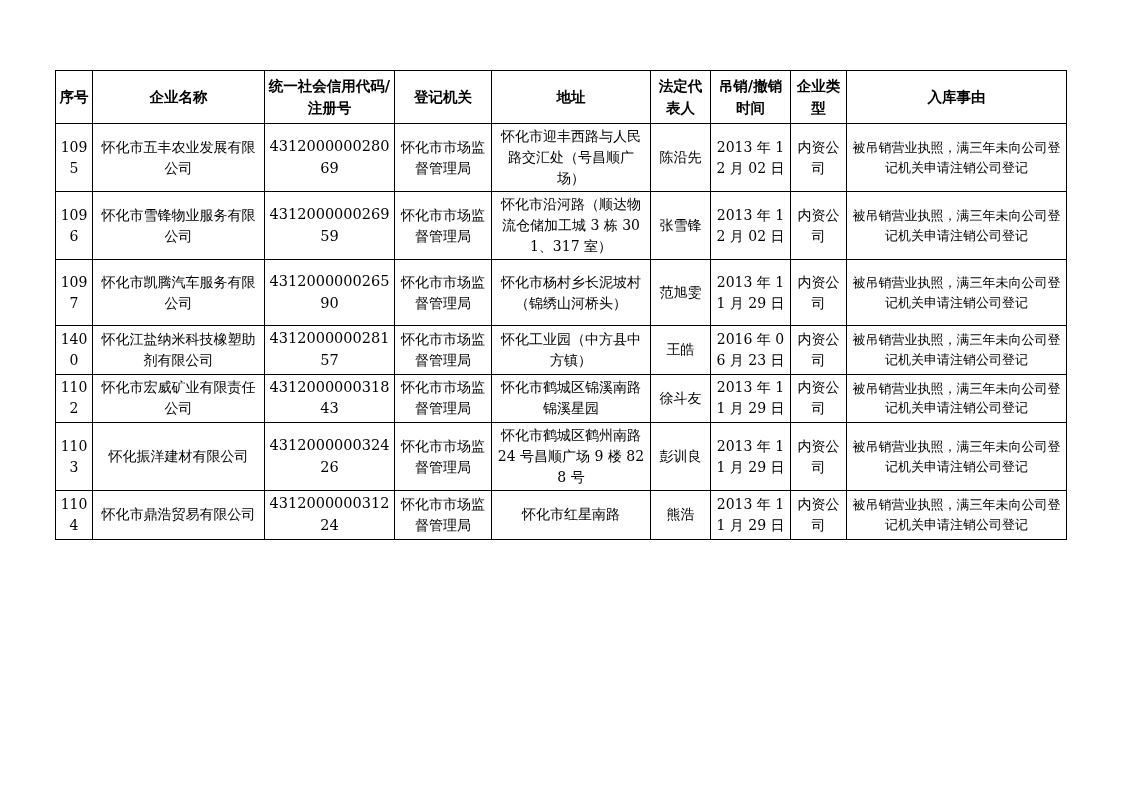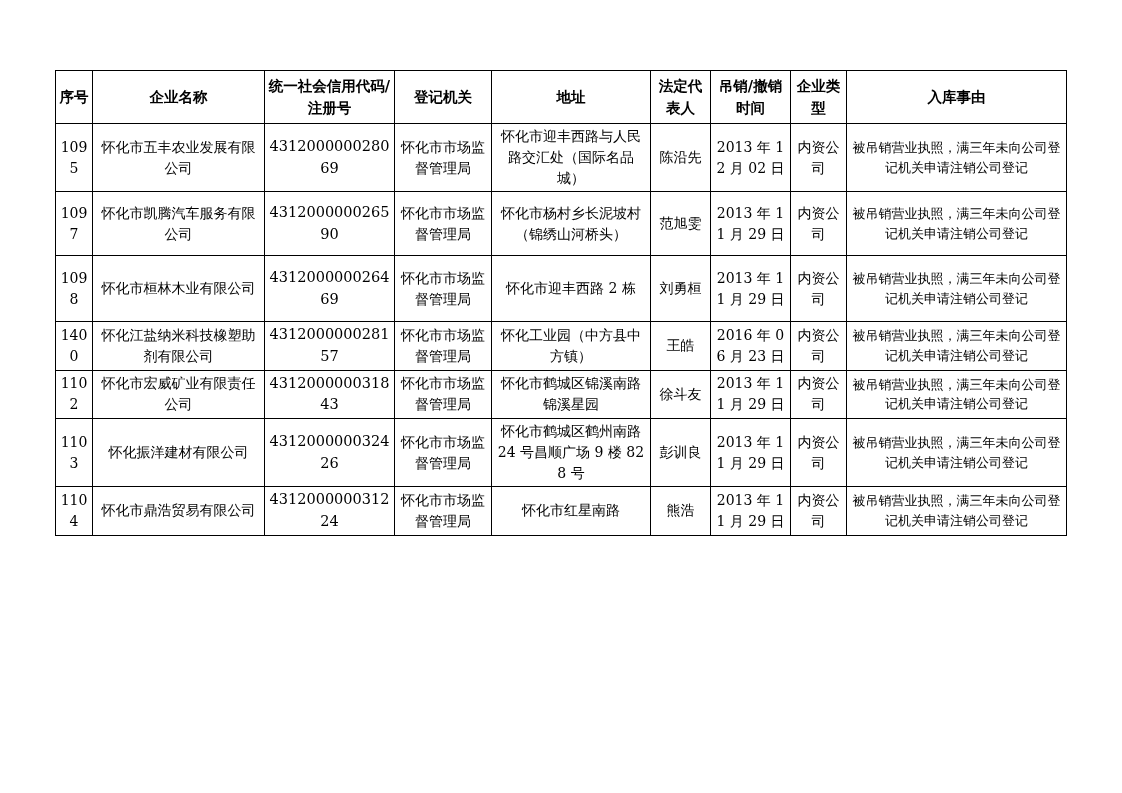--- a/index.html
+++ b/index.html
@@ -72,44 +72,44 @@
         <th>企业类型</th>
         <th>入库事由</th>
       </tr>
     </thead>
     <tbody>
       <tr>
         <td class="cell-no">1095</td>
         <td>怀化市五丰农业发展有限公司</td>
         <td class="cell-code">431200000028069</td>
         <td>怀化市市场监督管理局</td>
-        <td>怀化市迎丰西路与人民路交汇处（国际名品城）</td>
+        <td>怀化市迎丰西路与人民路交汇处（号昌顺广场）</td>
         <td>陈沿先</td>
+        <td>2013 年 12 月 02 日</td>
+        <td>内资公司</td>
+        <td class="cell-reason">被吊销营业执照，满三年未向公司登记机关申请注销公司登记</td>
+      </tr>
+      <tr>
+        <td class="cell-no">1096</td>
+        <td>怀化市雪锋物业服务有限公司</td>
+        <td class="cell-code">431200000026959</td>
+        <td>怀化市市场监督管理局</td>
+        <td>怀化市沿河路（顺达物流仓储加工城 3 栋 301、317 室）</td>
+        <td>张雪锋</td>
         <td>2013 年 12 月 02 日</td>
         <td>内资公司</td>
         <td class="cell-reason">被吊销营业执照，满三年未向公司登记机关申请注销公司登记</td>
       </tr>
       <tr>
         <td class="cell-no">1097</td>
         <td>怀化市凯腾汽车服务有限公司</td>
         <td class="cell-code">431200000026590</td>
         <td>怀化市市场监督管理局</td>
         <td>怀化市杨村乡长泥坡村（锦绣山河桥头）</td>
         <td>范旭雯</td>
-        <td>2013 年 11 月 29 日</td>
-        <td>内资公司</td>
-        <td class="cell-reason">被吊销营业执照，满三年未向公司登记机关申请注销公司登记</td>
-      </tr>
-      <tr>
-        <td class="cell-no">1098</td>
-        <td>怀化市桓林木业有限公司</td>
-        <td class="cell-code">431200000026469</td>
-        <td>怀化市市场监督管理局</td>
-        <td>怀化市迎丰西路 2 栋</td>
-        <td>刘勇桓</td>
         <td>2013 年 11 月 29 日</td>
         <td>内资公司</td>
         <td class="cell-reason">被吊销营业执照，满三年未向公司登记机关申请注销公司登记</td>
       </tr>
       <tr>
         <td class="cell-no">1400</td>
         <td>怀化江盐纳米科技橡塑助剂有限公司</td>
         <td class="cell-code">431200000028157</td>
         <td>怀化市市场监督管理局</td>
         <td>怀化工业园（中方县中方镇）</td>

